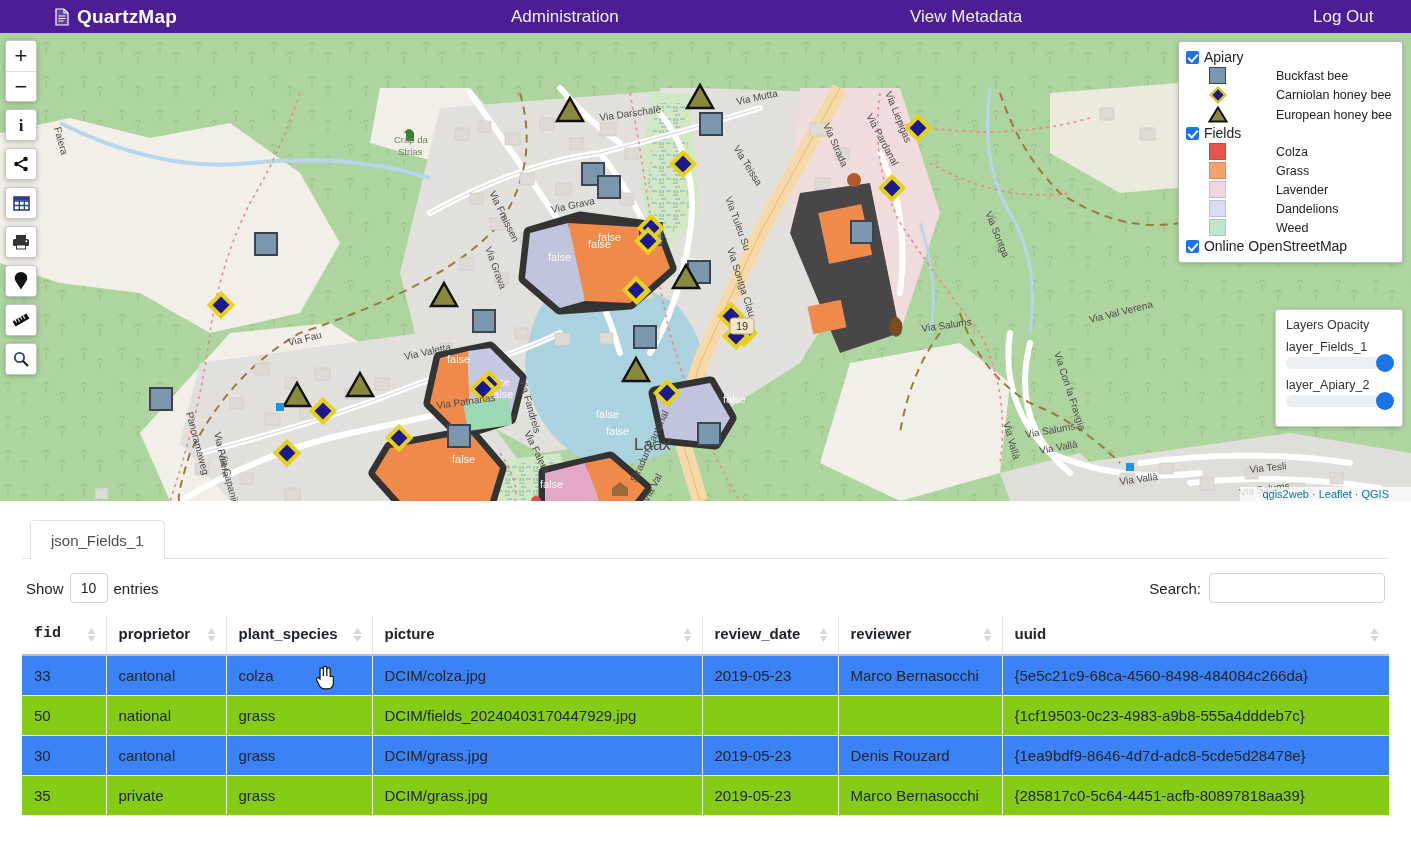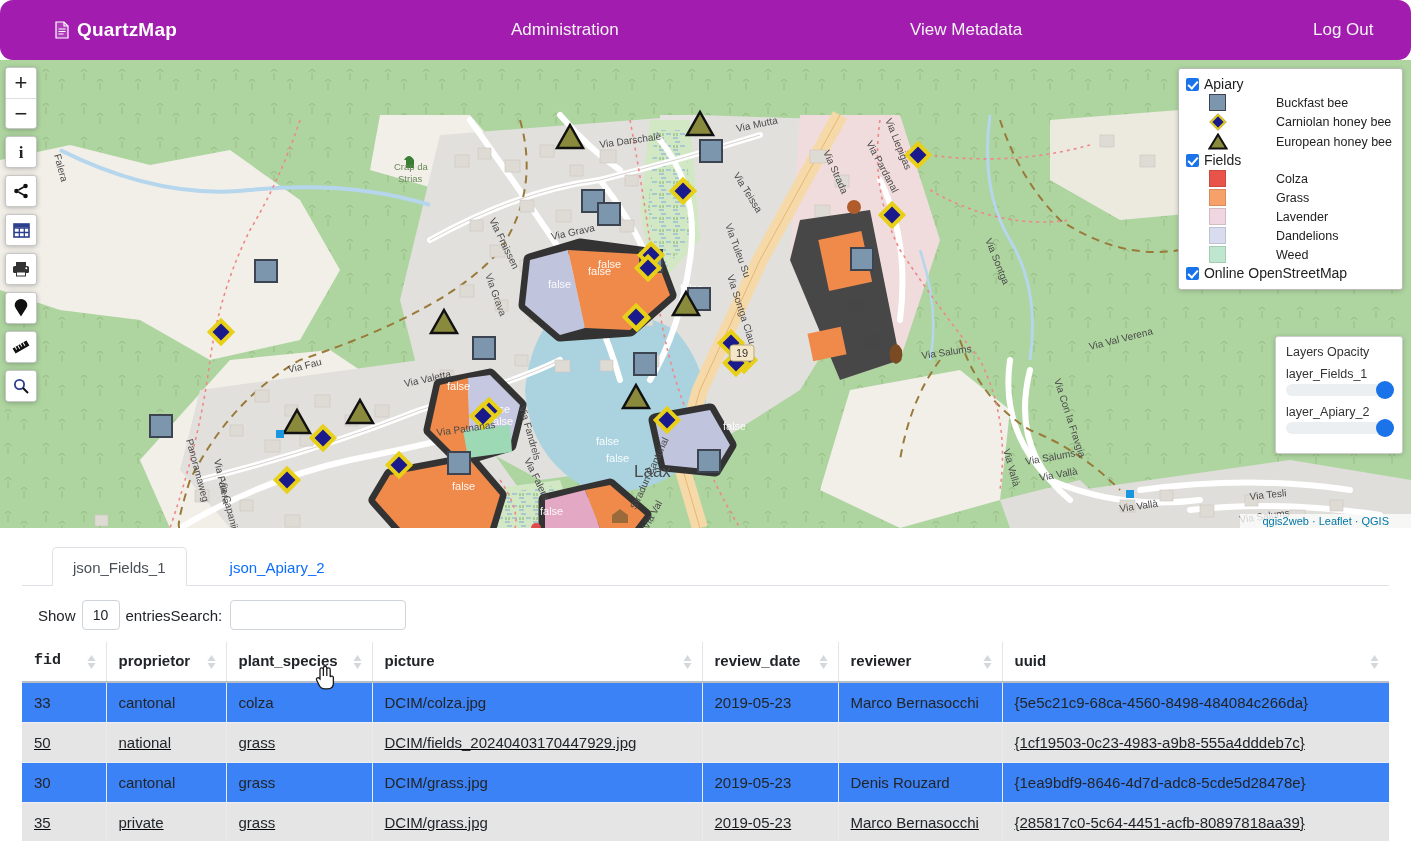--- a/index.html
+++ b/index.html
@@ -6,27 +6,26 @@
   html, body {
     margin: 0; padding: 0;
     width: 1411px; height: 841px;
     overflow: hidden;
     font-family: "Liberation Sans", sans-serif;
     background: #ffffff;
   }
 
   
   #navbar {
-    height: 60px;
-    background: #a21caf;
+    height: 33px;
+    background: #4c1d95;
     display: flex;
     align-items: center;
     position: relative;
     color: #ffffff;
-    border-radius: 13px;
   }
   #brand {
     position: absolute;
     left: 55px;
     display: flex;
     align-items: center;
     gap: 8px;
     font-size: 19px;
     font-weight: bold;
     color: #ffffff;
@@ -151,29 +150,28 @@
     margin-top: 18px;
     padding-left: 8px;
   }
   .tab {
     padding: 11px 20px 10px 20px;
     font-size: 15px; cursor:pointer;
     border: 1px solid transparent; border-bottom:none;
     border-radius: 5px 5px 0 0;
     position: relative; top: 1px;
     color:#0d6efd;
-    margin-left:22px;
   }
   .tab.active {
     color:#495057; background:#fff;
     border-color:#dee2e6 #dee2e6 #fff;
   }
   #tbl-controls {
-    display:flex; align-items:center; justify-content:flex-start;
-    margin-top: 14px; padding: 0 4px; margin-left: 12px;
+    display:flex; align-items:center; justify-content:space-between;
+    margin-top: 14px; padding: 0 4px;
   }
   #len-ctl { font-size: 15px; color:#212529; display:flex; align-items:center; gap:6px; }
   #len-ctl input {
     width: 38px; height: 30px; text-align:center;
     border: 1px solid #ced4da; border-radius:4px;
     font-size:14px; font-family:"Liberation Sans",sans-serif; color:#212529;
   }
   #search-ctl { font-size:15px; color:#212529; display:flex; align-items:center; gap:8px; }
   #search-ctl input {
     width: 176px; height: 30px;
@@ -195,21 +193,21 @@
   }
   td {
     font-size:15px; color:#212529;
     padding: 11px 12px;
     border-left: 1px solid #e9ecef;
     border-bottom: 1px solid #eceef0;
     white-space: nowrap;
   }
   td:first-child { border-left:none; }
   tbody tr.odd { background: #3b82f6; }
-  tbody tr.even { background: #e5e5e5; text-decoration: underline; }
+  tbody tr.even { background: #84cc16; }
 
   #cursor-hand { position:absolute; left:314px; top:664px; z-index:60; pointer-events:none;}
 </style>
 </head>
 <body>
 
 <div id="navbar">
   <div id="brand">
     <span class="doc-ic">
       <svg width="14" height="18" viewBox="0 0 14 18">
@@ -697,21 +695,20 @@
 
   <div id="attrib">
     <a>qgis2web</a><span> · </span><a>Leaflet</a><span> · </span><a>QGIS</a>
   </div>
 </div>
 
 <div id="panel">
 
   <div id="tabs">
     <div class="tab active">json_Fields_1</div>
-    <div class="tab">json_Apiary_2</div>
   </div>
 
   <div id="tbl-controls">
     <div id="len-ctl">
       <span>Show</span>
       <input value="10" style="">
       <span>entries</span>
     </div>
     <div id="search-ctl">
       <span>Search:</span>

